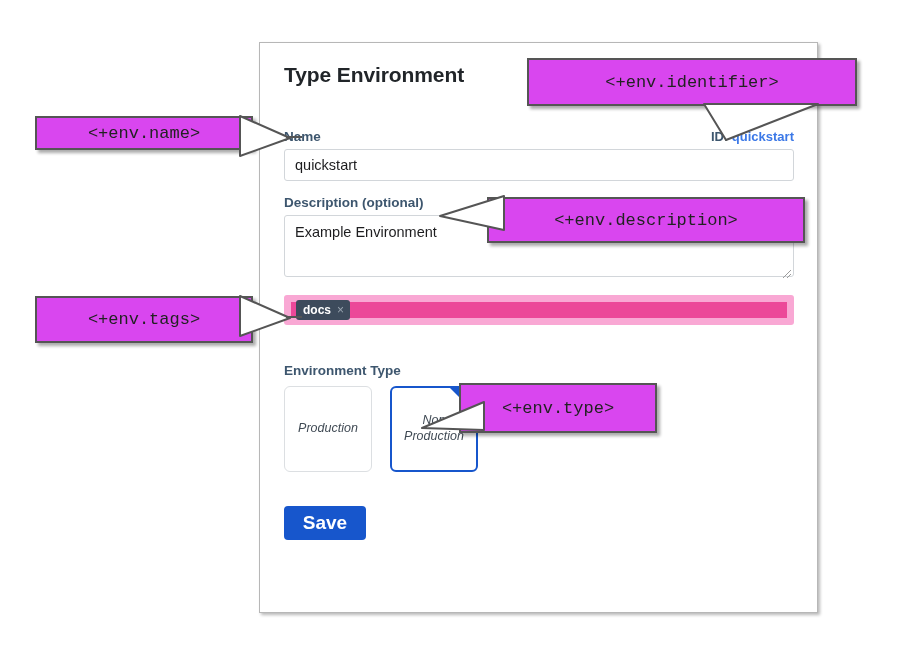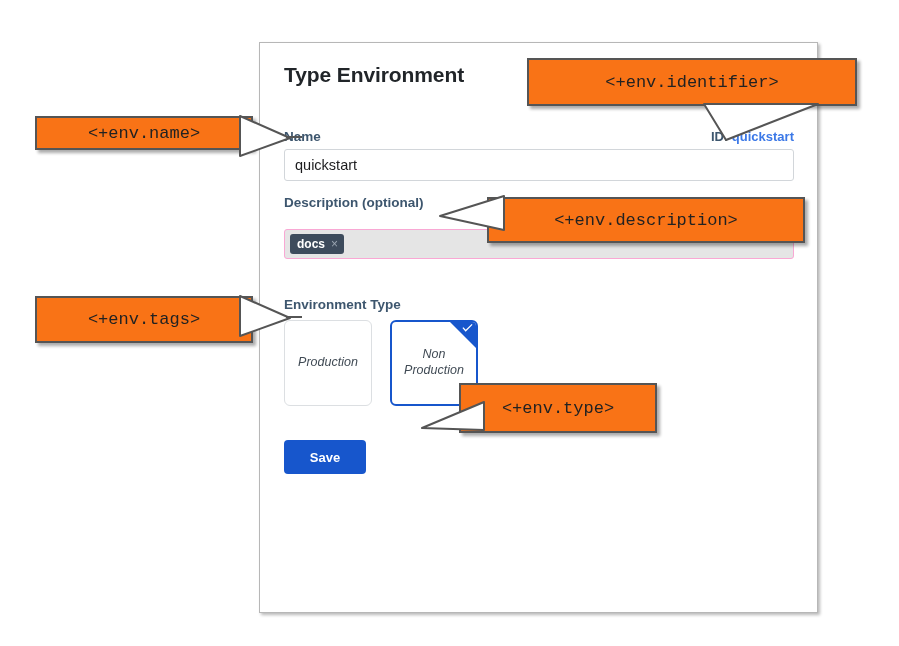--- a/index.html
+++ b/index.html
@@ -113,23 +113,23 @@
     bottom: 2px;
     width: 12px;
     height: 12px;
     pointer-events: none;
   }
 
   .tags-box {
     box-sizing: border-box;
     width: 100%;
     height: 30px;
-    border: 1px solid #f9a8d4;
+    border: 7px solid #f9a8d4;
     border-radius: 3px;
-    background: #e5e5e5;
+    background: #ec4899;
     display: flex;
     align-items: center;
     padding: 4px 5px;
   }
 
   .tag-chip {
     display: inline-flex;
     align-items: center;
     gap: 6px;
     background: #3d4b5c;
@@ -199,34 +199,34 @@
 
   
   .save-button {
     margin-top: 34px;
     width: 82px;
     height: 34px;
     background: #1756cc;
     color: #ffffff;
     border: none;
     border-radius: 4px;
-    font-size: 13px;
+    font-size: 19px;
     font-weight: 700;
     font-family: "Liberation Sans", sans-serif;
     cursor: pointer;
     display: flex;
     align-items: center;
     justify-content: center;
   }
 
   
   .callout {
     position: absolute;
     box-sizing: border-box;
-    background: #f97316;
+    background: #d946ef;
     border: 2px solid #555555;
     box-shadow: 3px 3px 3px rgba(0,0,0,0.33);
     display: flex;
     align-items: center;
     justify-content: center;
     font-family: "Liberation Mono", monospace;
     font-size: 17px;
     color: #222222;
     z-index: 5;
     white-space: nowrap;
@@ -275,20 +275,27 @@
         <span>ID:</span>
         <a class="id-value" href="#">quickstart</a>
       </span>
     </div>
     <input class="text-input" type="text" value="quickstart" style="">
 
     <div class="spacer-22"></div>
 
     
     <span class="field-label">Description (optional)</span>
+    <div class="textarea-wrap">
+      <textarea class="textarea-input" style="">Example Environment</textarea>
+      <svg class="resize-grip" viewBox="0 0 12 12">
+        <line x1="11" y1="3" x2="3" y2="11" stroke="#9b9b9b" stroke-width="1"></line>
+        <line x1="11" y1="7" x2="7" y2="11" stroke="#9b9b9b" stroke-width="1"></line>
+      </svg>
+    </div>
 
     <div class="spacer-22"></div>
 
     
     <div class="tags-box">
       <span class="tag-chip">
         <span>docs</span>
         <span class="tag-x">×</span>
       </span>
     </div>

